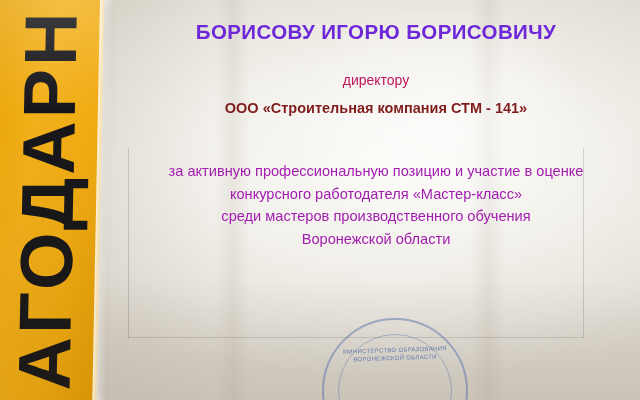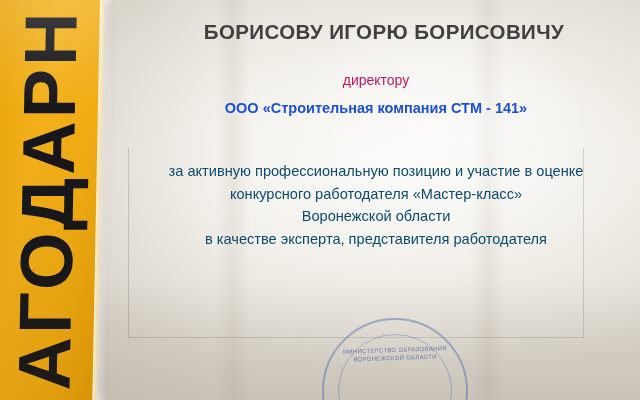--- a/index.html
+++ b/index.html
@@ -104,59 +104,59 @@
     text-align: center;
     font-size: 15px;
     color: #3b3b42;
     height: 12px;
     overflow: hidden;
   }
 
   .recipient {
     position: absolute;
     top: 20px;
-    left: 8px;
+    left: 0;
     width: 100%;
     text-align: center;
     font-size: 20.5px;
     font-weight: 700;
     letter-spacing: 0.4px;
-    color: #404040;
+    color: #6d28d9;
   }
   .role {
     position: absolute;
     top: 72px;
     left: 0;
     width: 100%;
     text-align: center;
     font-size: 14px;
     color: #be185d;
   }
   .org {
     position: absolute;
     top: 100px;
     left: 0;
     width: 100%;
     text-align: center;
     font-size: 14.5px;
     font-weight: 600;
-    color: #1d4ed8;
+    color: #7f1d1d;
   }
 
   .body-block {
     position: absolute;
     top: 160px;
     left: 0;
     width: 100%;
     text-align: center;
   }
   .body-block .bl {
     font-size: 14.6px;
     line-height: 22.5px;
-    color: #0c4a6e;
+    color: #a21caf;
     white-space: nowrap;
   }
 
   
   .frame-v-left {
     position: absolute;
     left: 128px; top: 148px; width: 1px; height: 190px;
     background: rgba(70,70,80,0.22);
   }
   .frame-v-right {
@@ -231,22 +231,22 @@
 
     <div class="recipient">БОРИСОВУ ИГОРЮ БОРИСОВИЧУ</div>
 
     <div class="role">директору</div>
 
     <div class="org">ООО «Строительная компания СТМ - 141»</div>
 
     <div class="body-block">
       <div class="bl">за активную профессиональную позицию и участие в оценке</div>
       <div class="bl">конкурсного работодателя «Мастер-класс»</div>
+      <div class="bl">среди мастеров производственного обучения</div>
       <div class="bl">Воронежской области</div>
-      <div class="bl">в качестве эксперта, представителя работодателя</div>
     </div>
   </div>
 
   <div class="frame-v-left"></div>
   <div class="frame-v-right"></div>
   <div class="frame-h-bottom"></div>
 
   <div class="stamp">
     <div class="stamp-inner"></div>
     <div class="stamp-text">МИНИСТЕРСТВО ОБРАЗОВАНИЯ ВОРОНЕЖСКОЙ ОБЛАСТИ</div>

